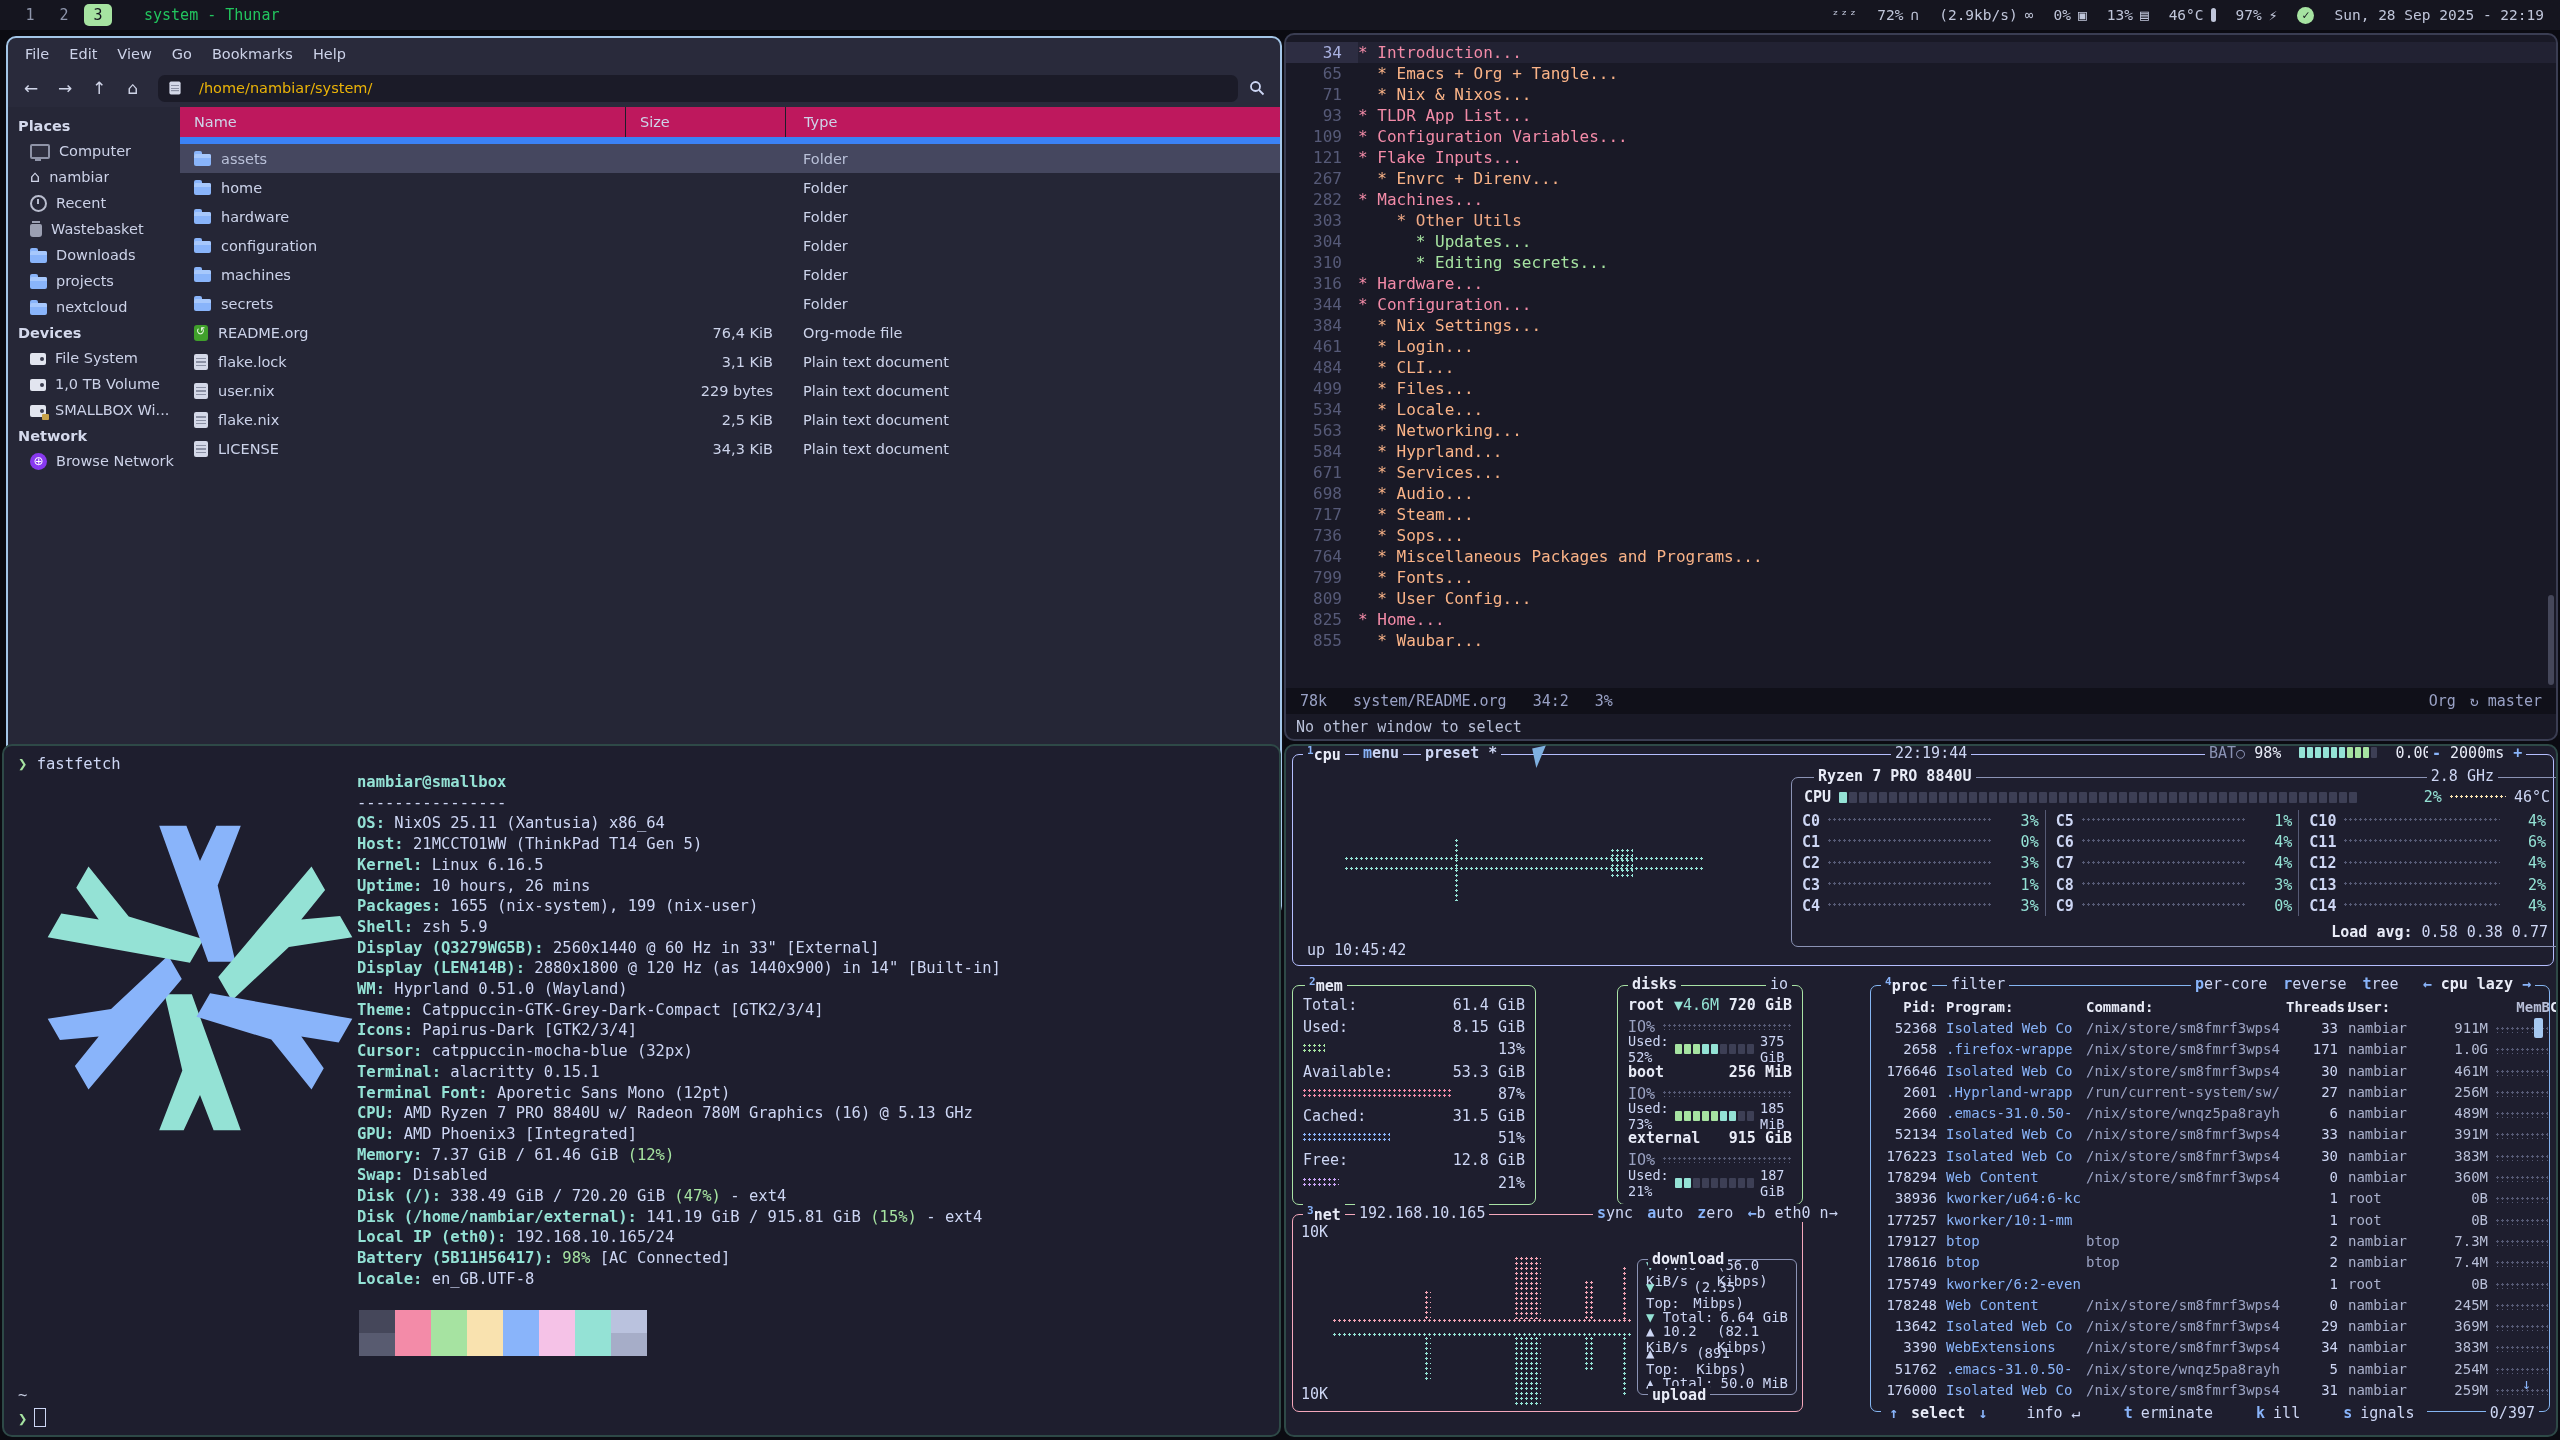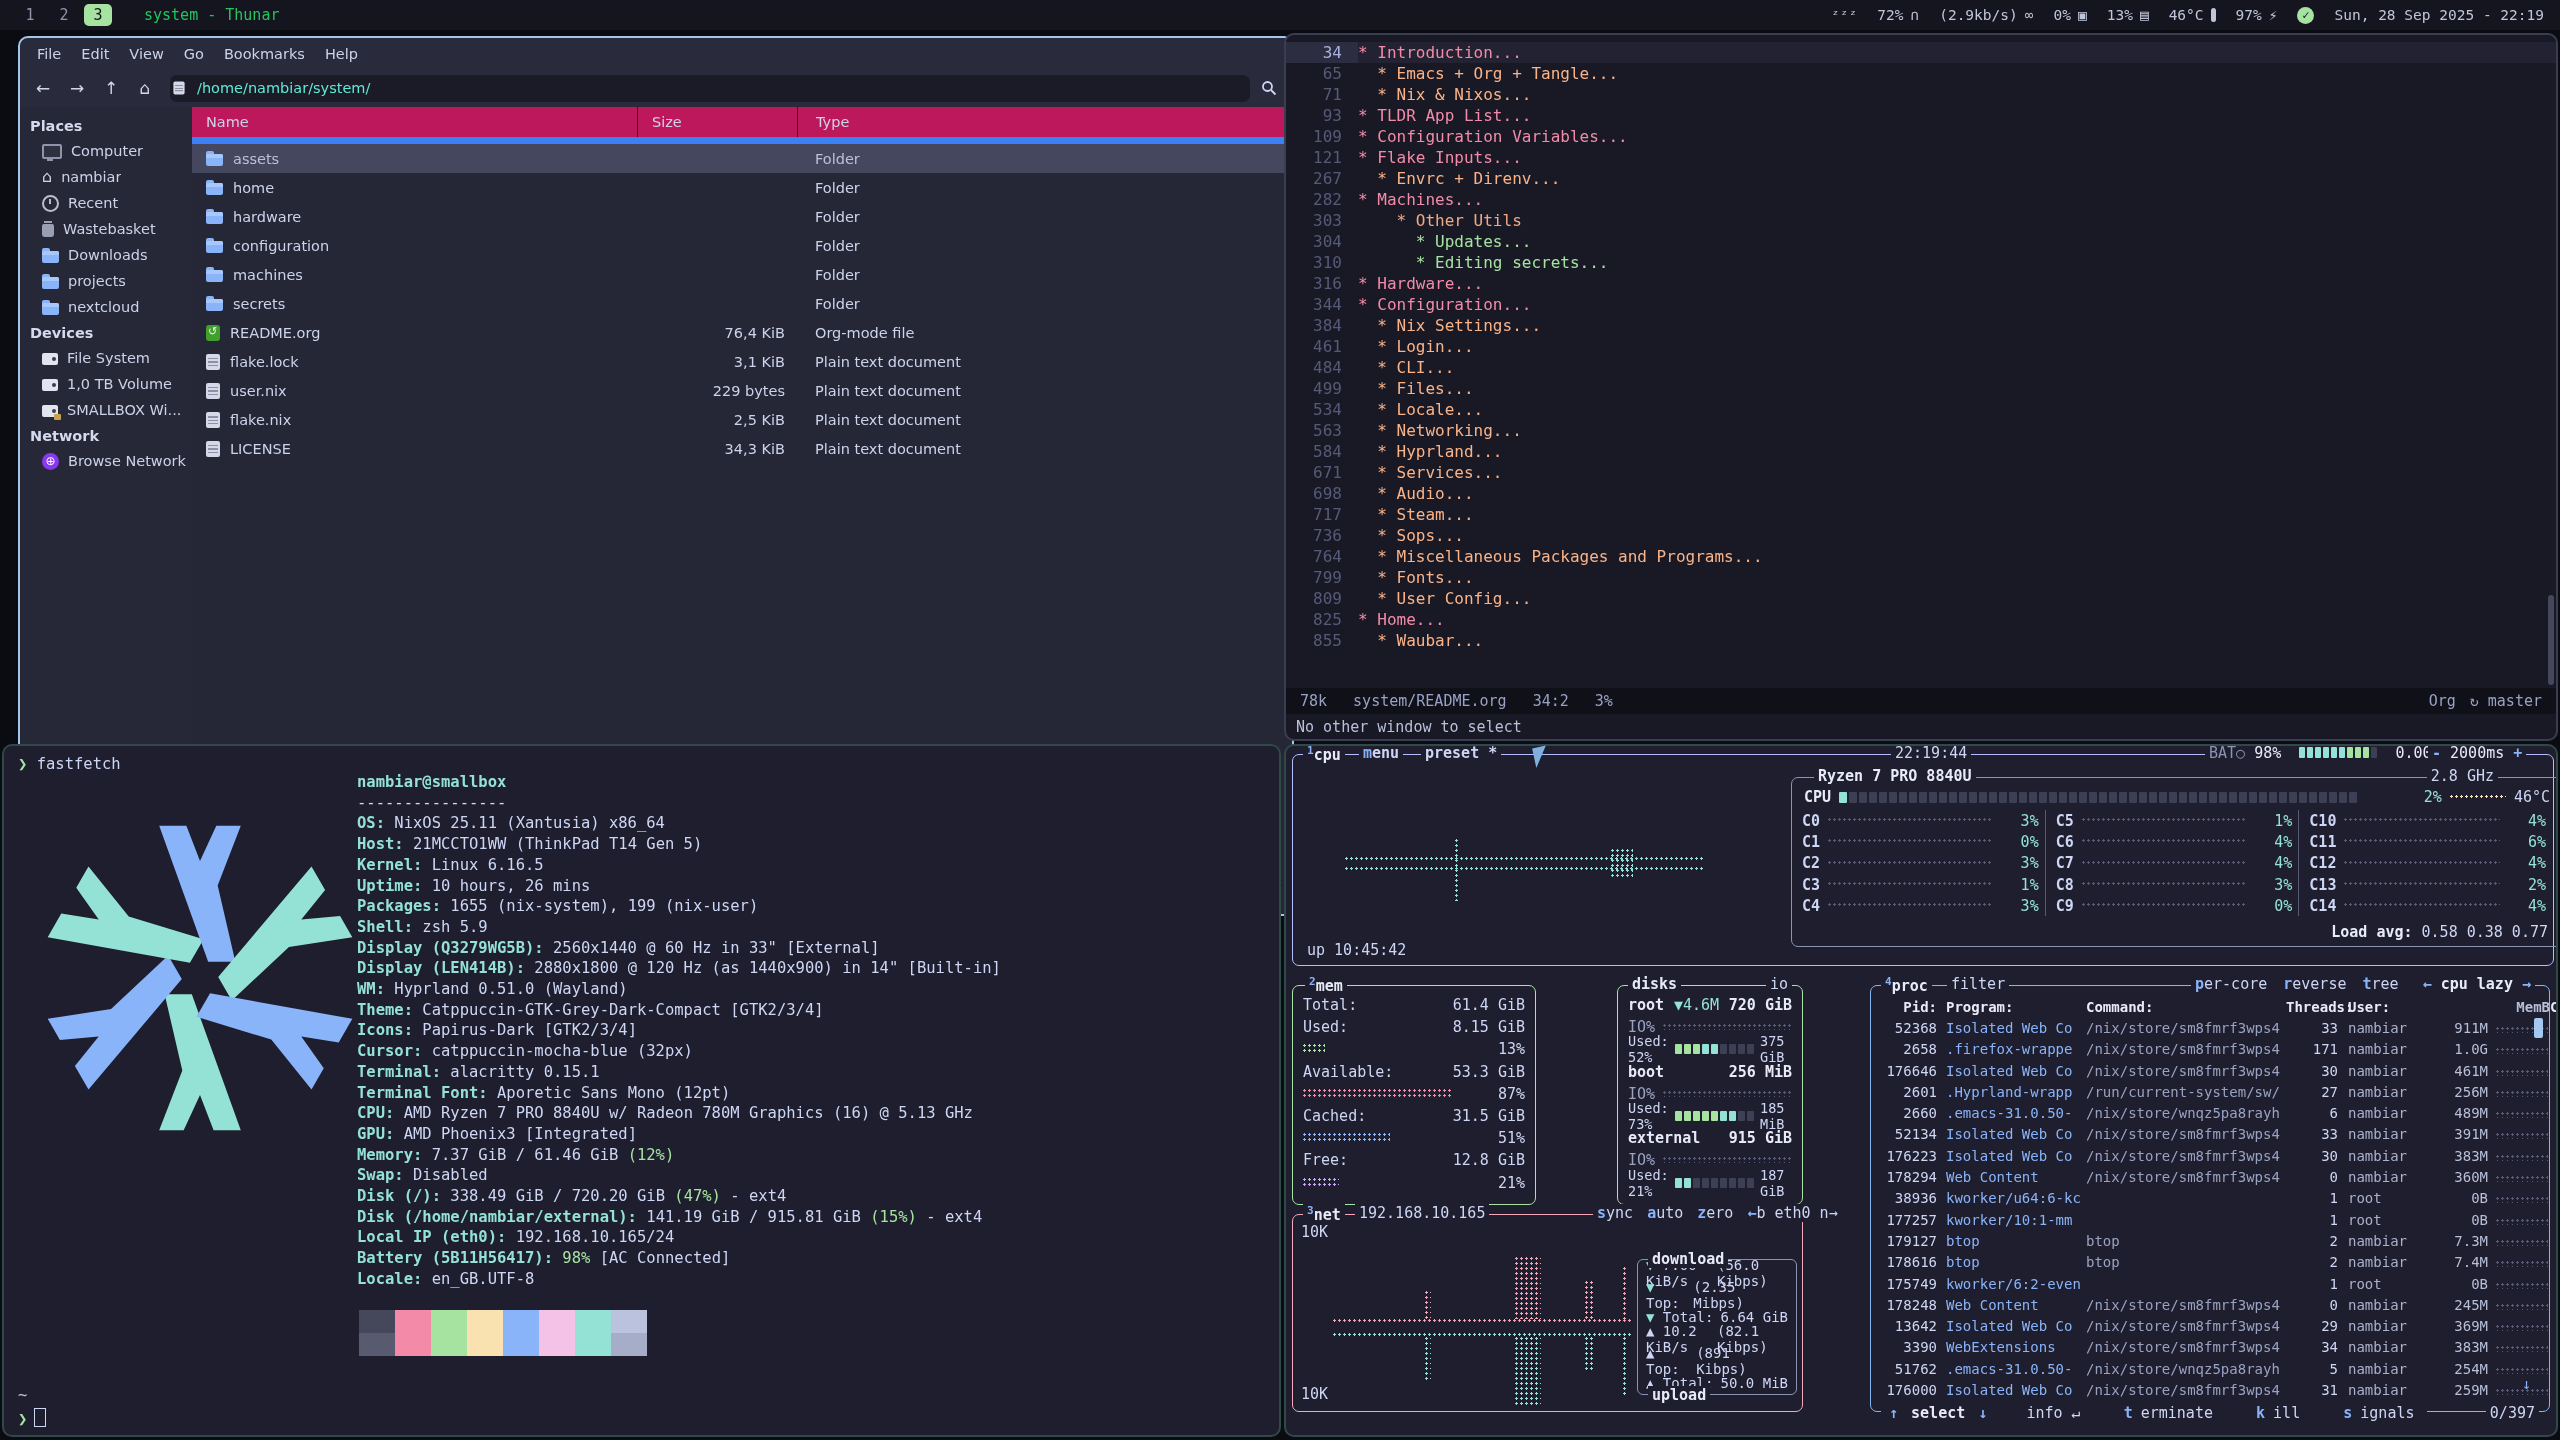--- a/index.html
+++ b/index.html
@@ -17,37 +17,37 @@
   .wsbtn.active{background:#a6e3a1;color:#11111b;}
   #tb-title{margin-left:26px;color:#22c55e;}
   #tb-right{display:flex;align-items:center;gap:20px;font-size:14.5px;color:#c0c6da;}
   .tbmod{display:flex;align-items:center;gap:7px;}
   .gcheck{width:17px;height:17px;border-radius:50%;background:#a6e3a1;color:#11111b;font-size:12px;
           display:flex;align-items:center;justify-content:center;font-weight:bold;}
   .thermo{display:inline-block;width:5px;height:14px;border-radius:3px;background:#c0c6da;}
 
   
   .win{position:absolute;box-sizing:border-box;border-radius:10px;}
-  #thunar{left:18px;top:36px;width:1276px;height:880px;background:#292a3b;border:2px solid #a4c6e8;
+  #thunar{left:6px;top:36px;width:1276px;height:880px;background:#292a3b;border:2px solid #a4c6e8;
           display:flex;flex-direction:column;overflow:hidden;}
   #emacs{left:1284px;top:33px;width:1274px;height:708px;background:#191926;border:2px solid #3a3d52;
          display:flex;flex-direction:column;overflow:hidden;font-size:16px;}
   #term{left:2px;top:744px;width:1279px;height:693px;background:#1e1e2e;border:2px solid #2e4947;
         overflow:hidden;font-size:15.5px;}
   #btop{left:1284px;top:744px;width:1274px;height:693px;background:#1e1e2e;border:2px solid #2e4947;
         overflow:hidden;font-size:15px;}
 
   
   .menubar{height:27px;display:flex;align-items:center;gap:2px;padding:2px 8px;font-size:14.5px;color:#ccd2e8;}
   .menubar span{padding:1px 9px;border-radius:4px;}
   .toolbar{height:38px;display:flex;align-items:center;gap:4px;padding:0 8px;}
   .navbtn{width:30px;height:28px;display:flex;align-items:center;justify-content:center;color:#d0d5e8;
           font-size:17px;border-radius:5px;}
-  .pathbar{flex:1;height:27px;background:#1b1b28;border-radius:7px;display:flex;align-items:center;gap:11px;
-           padding:0 2px;font-size:14.5px;color:#5eead4;margin-left:6px;}
+  .pathbar{flex:1;height:27px;background:#1b1b28;border-radius:7px;display:flex;align-items:center;gap:17px;
+           padding:0 10px;font-size:14.5px;color:#eab308;margin-left:6px;}
   .searchbtn{width:30px;height:28px;display:flex;align-items:center;justify-content:center;}
   .thunar-body{flex:1;display:flex;min-height:0;font-size:14.5px;}
   .sidebar{width:172px;background:#262737;padding:6px 0;color:#ccd2e8;flex:none;}
   .side-h{font-weight:bold;padding:5px 10px 4px 10px;color:#d4d9ec;}
   .side-item{display:flex;align-items:center;gap:9px;padding:3px 6px 3px 22px;height:20px;}
   .side-item .lbl{white-space:nowrap;overflow:hidden;}
   .filelist{flex:1;display:flex;flex-direction:column;background:#252636;min-width:0;}
   .fl-head{display:flex;height:30px;align-items:center;background:#be185d;border-bottom:7px solid #3b82f6;color:#ced4e9;}
   .c-name{width:445px;padding-left:14px;box-sizing:border-box;flex:none;}
   .c-size{width:160px;text-align:right;flex:none;box-sizing:border-box;padding-right:12px;}

